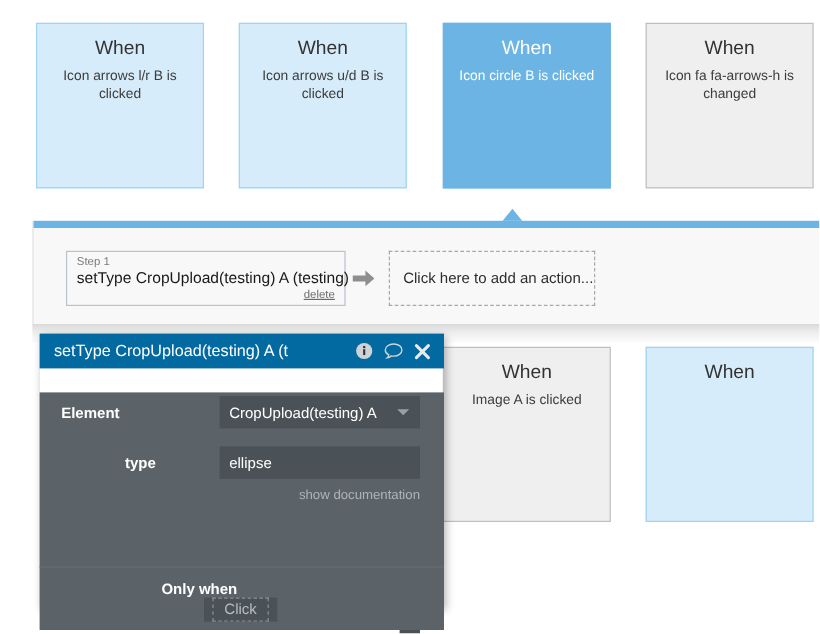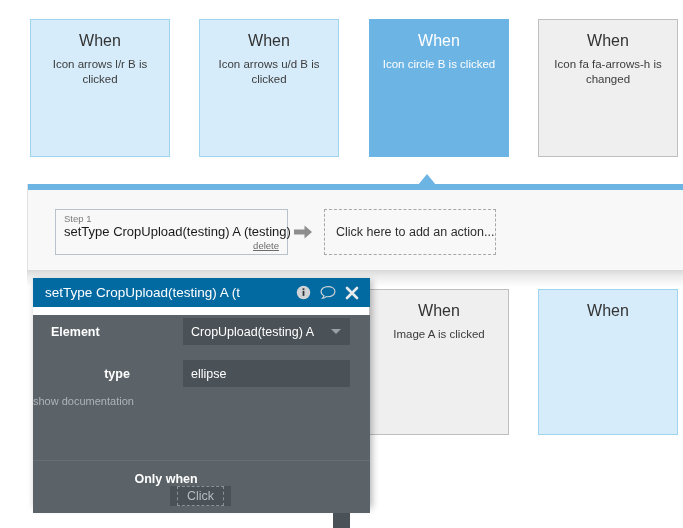--- a/index.html
+++ b/index.html
@@ -209,20 +209,21 @@
   .caret-down {
     position: absolute;
     right: 9px;
     top: 11px;
     width: 0; height: 0;
     border-left: 5px solid transparent;
     border-right: 5px solid transparent;
     border-top: 5px solid #9aa1a6;
   }
   #docs-link-row {
+    text-align: right;
     padding: 1px 20px 0 0;
   }
   #docs-link {
     font-size: 11px;
     color: #aeb4b8;
     cursor: pointer;
   }
   #dialog-divider {
     position: absolute;
     left: 0; right: 0;
@@ -354,21 +355,21 @@
 
       <div class="hdr-icon">
         <svg width="14" height="14" viewBox="0 0 14 14" aria-hidden="true">
           <path d="M2 2 L12 12 M12 2 L2 12" stroke="#e8eaec" stroke-width="2.6" stroke-linecap="round"></path>
         </svg>
       </div>
     </div>
 
     <div id="dialog-body">
 
-      <div class="field-row" style="margin-top:8px;">
+      <div class="field-row" style="margin-top:20px;">
         <div class="field-label">Element</div>
         <div class="field-control">
           <span>CropUpload(testing) A</span>
           <span class="caret-down"></span>
         </div>
       </div>
 
       <div class="field-row" style="margin-top:9px;text-align:center;">
         <div class="field-label">type</div>
         <div class="field-control">

